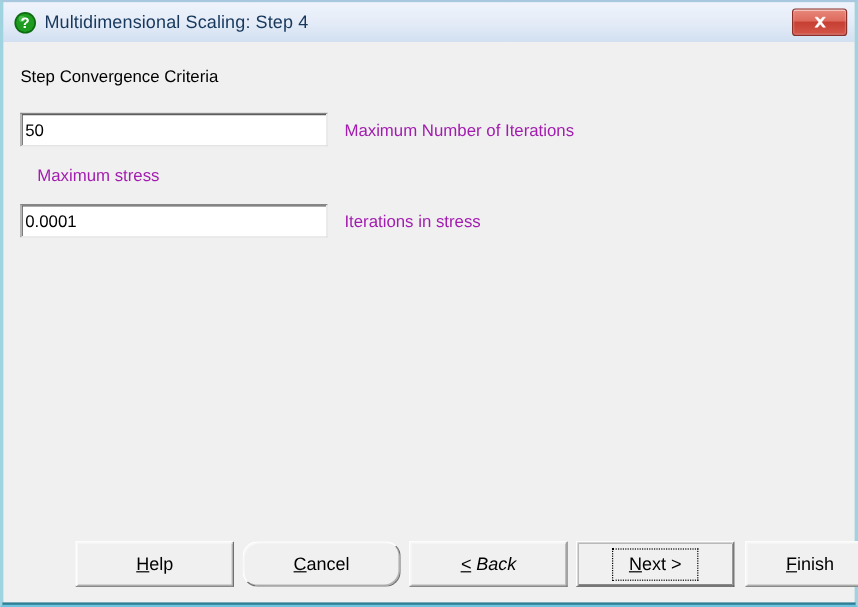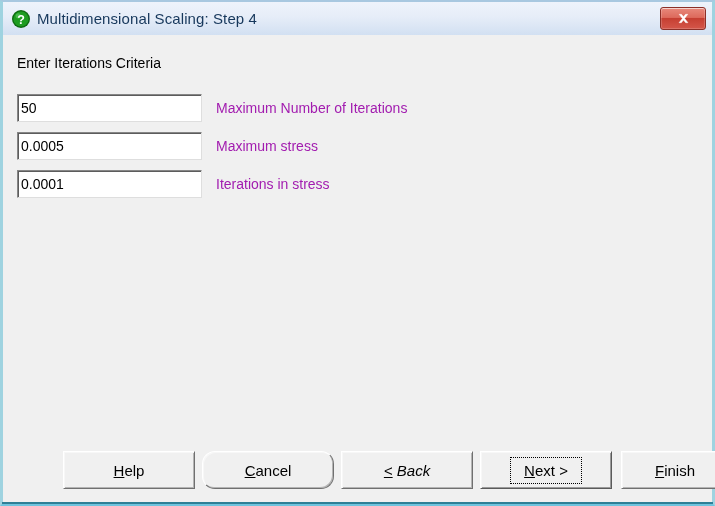--- a/index.html
+++ b/index.html
@@ -105,21 +105,21 @@
     left: 14px;
     height: 30px;
     display: flex;
     align-items: center;
   }
   .field-row.r0 { top: 58px; }
   .field-row.r1 { top: 96px; }
   .field-row.r2 { top: 134px; }
 
   .text-input {
-    width: 185px;
+    width: 256px;
     height: 28px;
     box-sizing: border-box;
     background: #ffffff;
     border: 1px solid;
     border-color: #868686 #dedede #dedede #868686;
     box-shadow: inset 1px 1px 0 #5c5c5c, inset -1px -1px 0 #ffffff;
     font-family: "Liberation Sans", sans-serif;
     font-size: 14px;
     color: #000000;
     padding: 0 3px;
@@ -199,29 +199,28 @@
     <span class="titlebar-spacer"></span>
     <div class="close-button" title="Close">
       <svg width="13" height="11" viewBox="0 0 13 11">
         <path d="M2.2 1.3 L4.4 1.3 L6.5 3.7 L8.6 1.3 L10.8 1.3 L7.6 5.4 L10.9 9.7 L8.7 9.7 L6.5 7.1 L4.3 9.7 L2.1 9.7 L5.4 5.4 Z" fill="#ffffff" stroke="#ffffff" stroke-width="0.5" stroke-linejoin="round"></path>
       </svg>
     </div>
   </div>
 
   <div class="client">
 
-    <div class="heading">Enter Iterations Criteria</div>
+    <div class="heading">Step Convergence Criteria</div>
 
     <div class="field-row r0">
       <input class="text-input" type="text" value="50" style="">
       <span class="field-label">Maximum Number of Iterations</span>
     </div>
 
     <div class="field-row r1">
-      <input class="text-input" type="text" value="0.0005" style="">
       <span class="field-label">Maximum stress</span>
     </div>
 
     <div class="field-row r2">
       <input class="text-input" type="text" value="0.0001" style="">
       <span class="field-label">Iterations in stress</span>
     </div>
 
     <div class="button-bar">
       <div class="btn b0">

